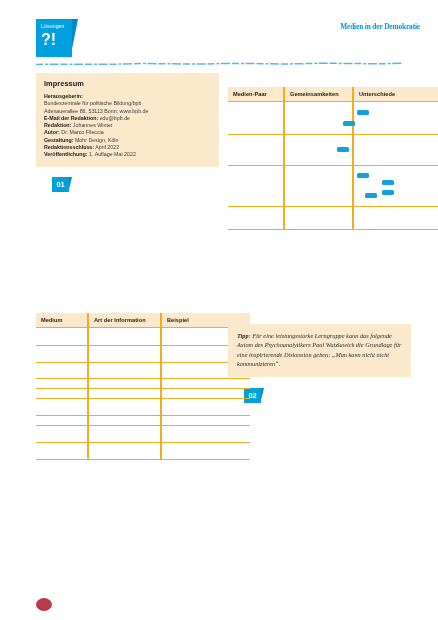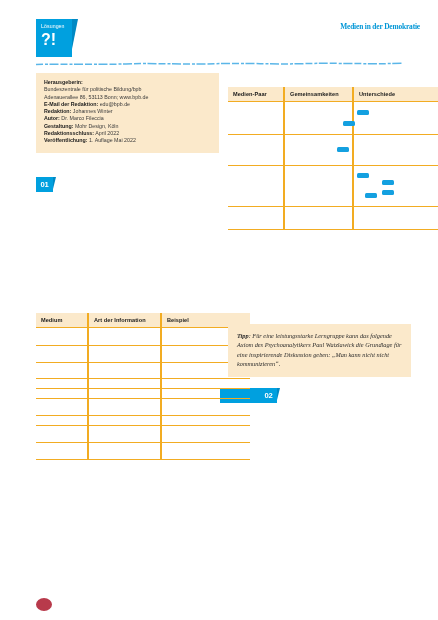--- a/index.html
+++ b/index.html
@@ -115,33 +115,34 @@
     width: 17px;
     height: 15px;
     background: #00A0DF;
     color: #ffffff;
     font-size: 7.6px;
     font-weight: 700;
     display: flex;
     align-items: center;
     justify-content: center;
     letter-spacing: -0.2px;
+    margin-left: 16px;
   }
   .num-badge::after {
     content: "";
     position: absolute;
     right: -3px;
     top: 0;
     width: 3px;
     height: 12px;
     background: #0089C4;
     clip-path: polygon(0 0, 100% 0, 0 100%);
   }
   #badge-01 { left: 36px; top: 177px; }
-  #badge-02 { left: 220px; top: 388px; padding-left: 40px; }
+  #badge-02 { left: 228px; top: 388px; }
 
   
   .wtable {
     position: absolute;
     border-collapse: collapse;
     table-layout: fixed;
   }
   .wtable th {
     background: #FBE9CB;
     color: #1A1A1A;
@@ -234,20 +235,21 @@
 
   <div class="header-title">Medien in der Demokratie</div>
 
   <div class="rule">
     <svg width="366" height="4" viewBox="0 0 366 4" xmlns="http://www.w3.org/2000/svg">
       <path d="M0,2.6 C30,1.4 60,3.0 90,1.9 C120,0.9 150,2.8 180,1.7 C210,0.8 240,2.6 270,1.6 C300,0.7 330,2.4 366,1.3" fill="none" stroke="#5BB6E8" stroke-width="1.5" stroke-dasharray="7 2 3 1.5 9 2"></path>
     </svg>
   </div>
 
   <div class="impressum">
+    <h2>Impressum</h2>
     <div class="imp-line"><b>Herausgeberin:</b><span></span></div>
     <div class="imp-line"><b></b><span>Bundeszentrale für politische Bildung/bpb</span></div>
     <div class="imp-line"><b></b><span>Adenauerallee 86, 53113 Bonn; www.bpb.de</span></div>
     <div class="imp-line"><b>E-Mail der Redaktion:</b><span> edu@bpb.de</span></div>
     <div class="imp-line"><b>Redaktion:</b><span> Johannes Winter</span></div>
     <div class="imp-line"><b>Autor:</b><span> Dr. Marco Fileccia</span></div>
     <div class="imp-line"><b>Gestaltung:</b><span> Mohr Design, Köln</span></div>
     <div class="imp-line"><b>Redaktionsschluss:</b><span> April 2022</span></div>
     <div class="imp-line"><b>Veröffentlichung:</b><span> 1. Auflage Mai 2022</span></div>
   </div>

